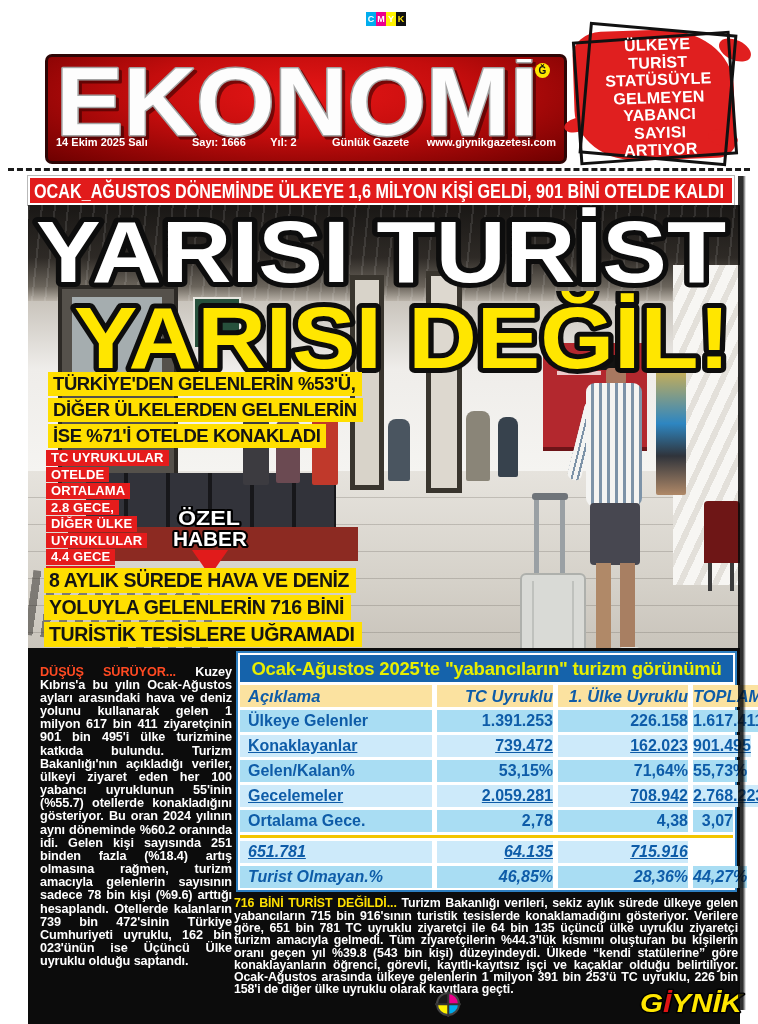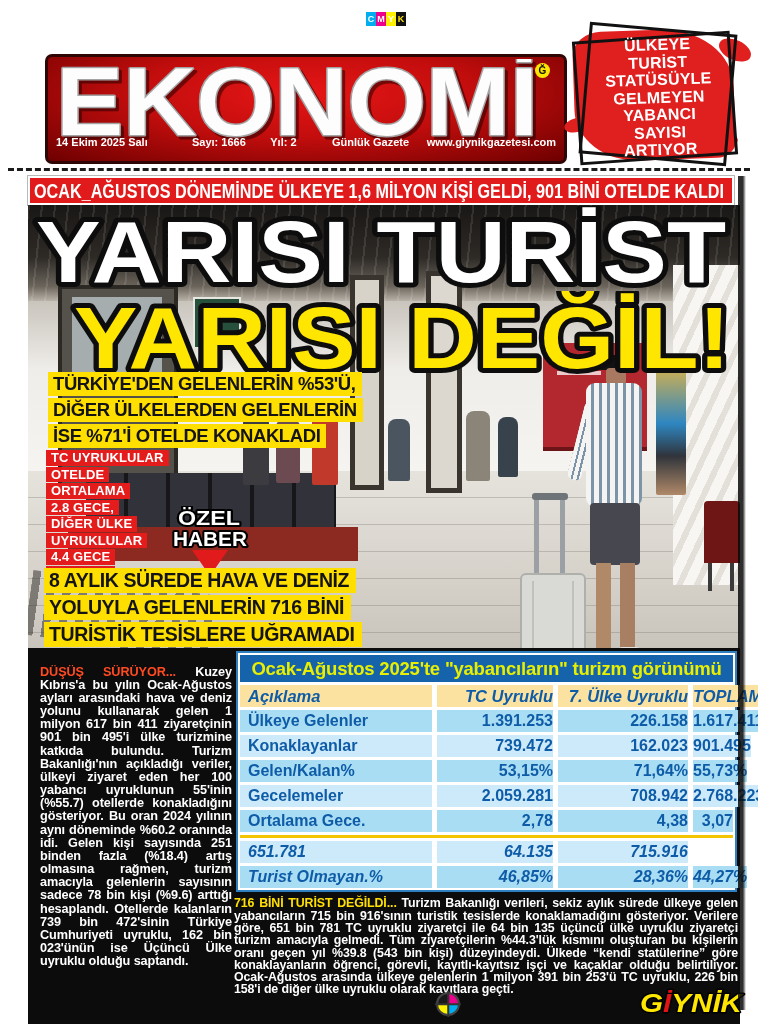--- a/index.html
+++ b/index.html
@@ -155,21 +155,21 @@
   .leftcol .lead{color:#ff4a22;font-weight:900;}
 
   
   .tbl{position:absolute;left:208px;top:3px;width:501px;background:#fff;border:2px solid #2e7fc0;box-sizing:border-box;padding:2px;}
   .tbl-title{background:#1563ab;color:#e8ef00;font:bold 18.5px/27px "Liberation Sans",sans-serif;text-align:center;letter-spacing:-.2px;}
   .trow{display:grid;grid-template-columns:192px 116px 130px 1fr;column-gap:5px;margin-top:3px;}
   .trow div{font:bold 16px/22px "Liberation Sans",sans-serif;color:#0e5ca8;text-align:right;}
   .trow div:first-child{text-align:left;padding-left:8px;}
   .thead div{background:#fbe2a0;font-style:italic;font-size:16.5px;}
   .trow.shade-a div{background:#a9ddf3;}
-  .trow.shade-b div{background:#cdeafa;}
+  .trow.shade-b div{background:#cdeafa;text-decoration:underline;}
   .trow.ital div{font-style:italic;}
   .tdivider{height:3px;background:#f2c500;margin-top:3px;}
 
   
   .botart{position:absolute;left:206px;top:237px;width:504px;height:100px;
     color:#fff;font:bold 12.4px/12.3px "Liberation Sans",sans-serif;text-align:justify;letter-spacing:-.1px;}
   .botart .lead{color:#ffe000;font-weight:900;}
 
   
   .regmark{left:436px;top:992px;width:24px;height:24px;border-radius:50%;border:2px solid #444;box-sizing:border-box;
@@ -312,21 +312,21 @@
 
 <div class="abs blackarea">
 
   <p class="leftcol"><span class="lead">DÜŞÜŞ SÜRÜYOR...</span><span> Kuzey Kıbrıs'a bu yılın Ocak-Ağustos ayları arasındaki hava ve deniz yolunu kullanarak gelen 1 milyon 617 bin 411 ziyaretçinin 901 bin 495'i ülke turizmine katkıda bulundu. Turizm Bakanlığı'nın açıkladığı veriler, ülkeyi ziyaret eden her 100 yabancı uyruklunun 55'inin (%55.7) otellerde konakladığını gösteriyor. Bu oran 2024 yılının aynı döneminde %60.2 oranında idi. Gelen kişi sayısında 251 binden fazla (%18.4) artış olmasına rağmen, turizm amacıyla gelenlerin sayısının sadece 78 bin kişi (%9.6) arttığı hesaplandı. Otellerde kalanların 739 bin 472'sinin Türkiye Cumhuriyeti uyruklu, 162 bin 023'ünün ise Üçüncü Ülke uyruklu olduğu saptandı.</span></p>
 
   <div class="tbl">
     <div class="tbl-title">Ocak-Ağustos 2025'te "yabancıların" turizm görünümü</div>
     <div class="trow thead">
       <div>Açıklama</div>
       <div>TC Uyruklu</div>
-      <div>7. Ülke Uyruklu</div>
+      <div>1. Ülke Uyruklu</div>
       <div>TOPLAM</div>
     </div>
     <div class="trow shade-a">
       <div>Ülkeye Gelenler</div>
       <div>1.391.253</div>
       <div>226.158</div>
       <div>1.617.411</div>
     </div>
     <div class="trow shade-b">
       <div>Konaklayanlar</div>

